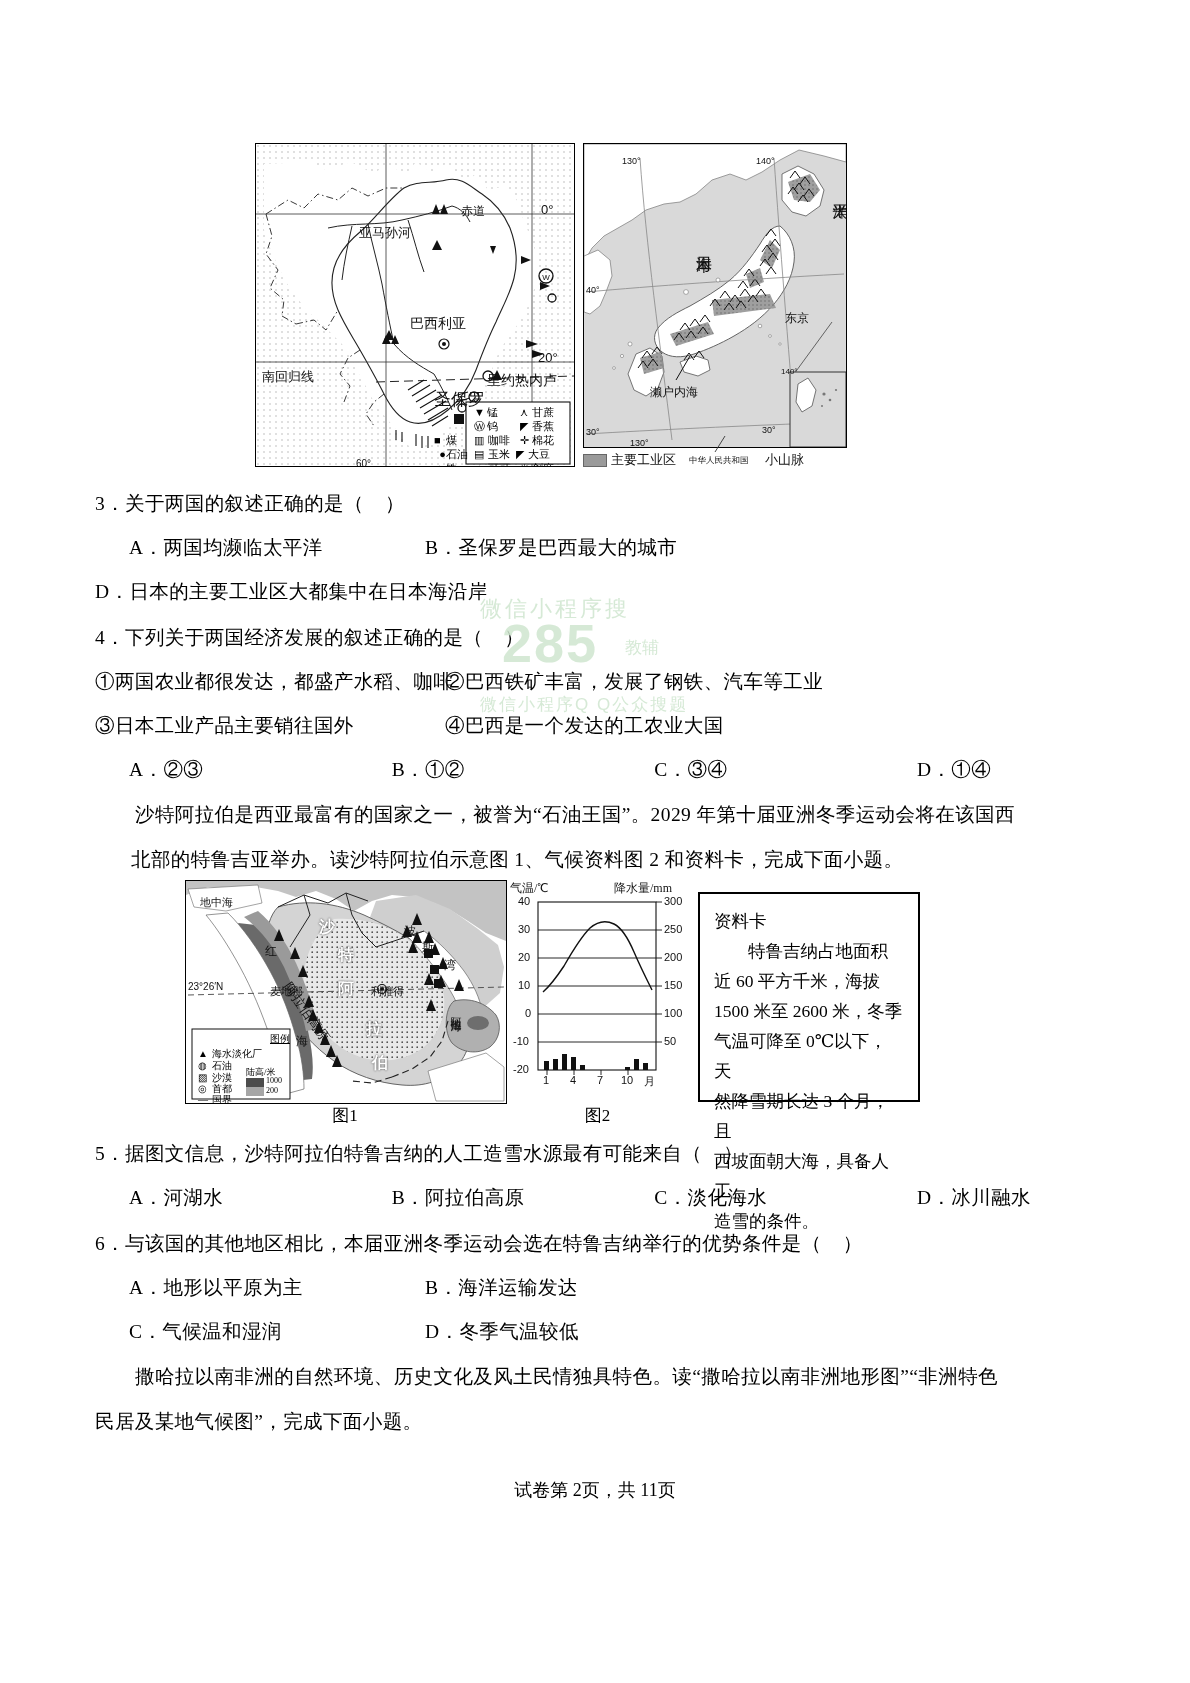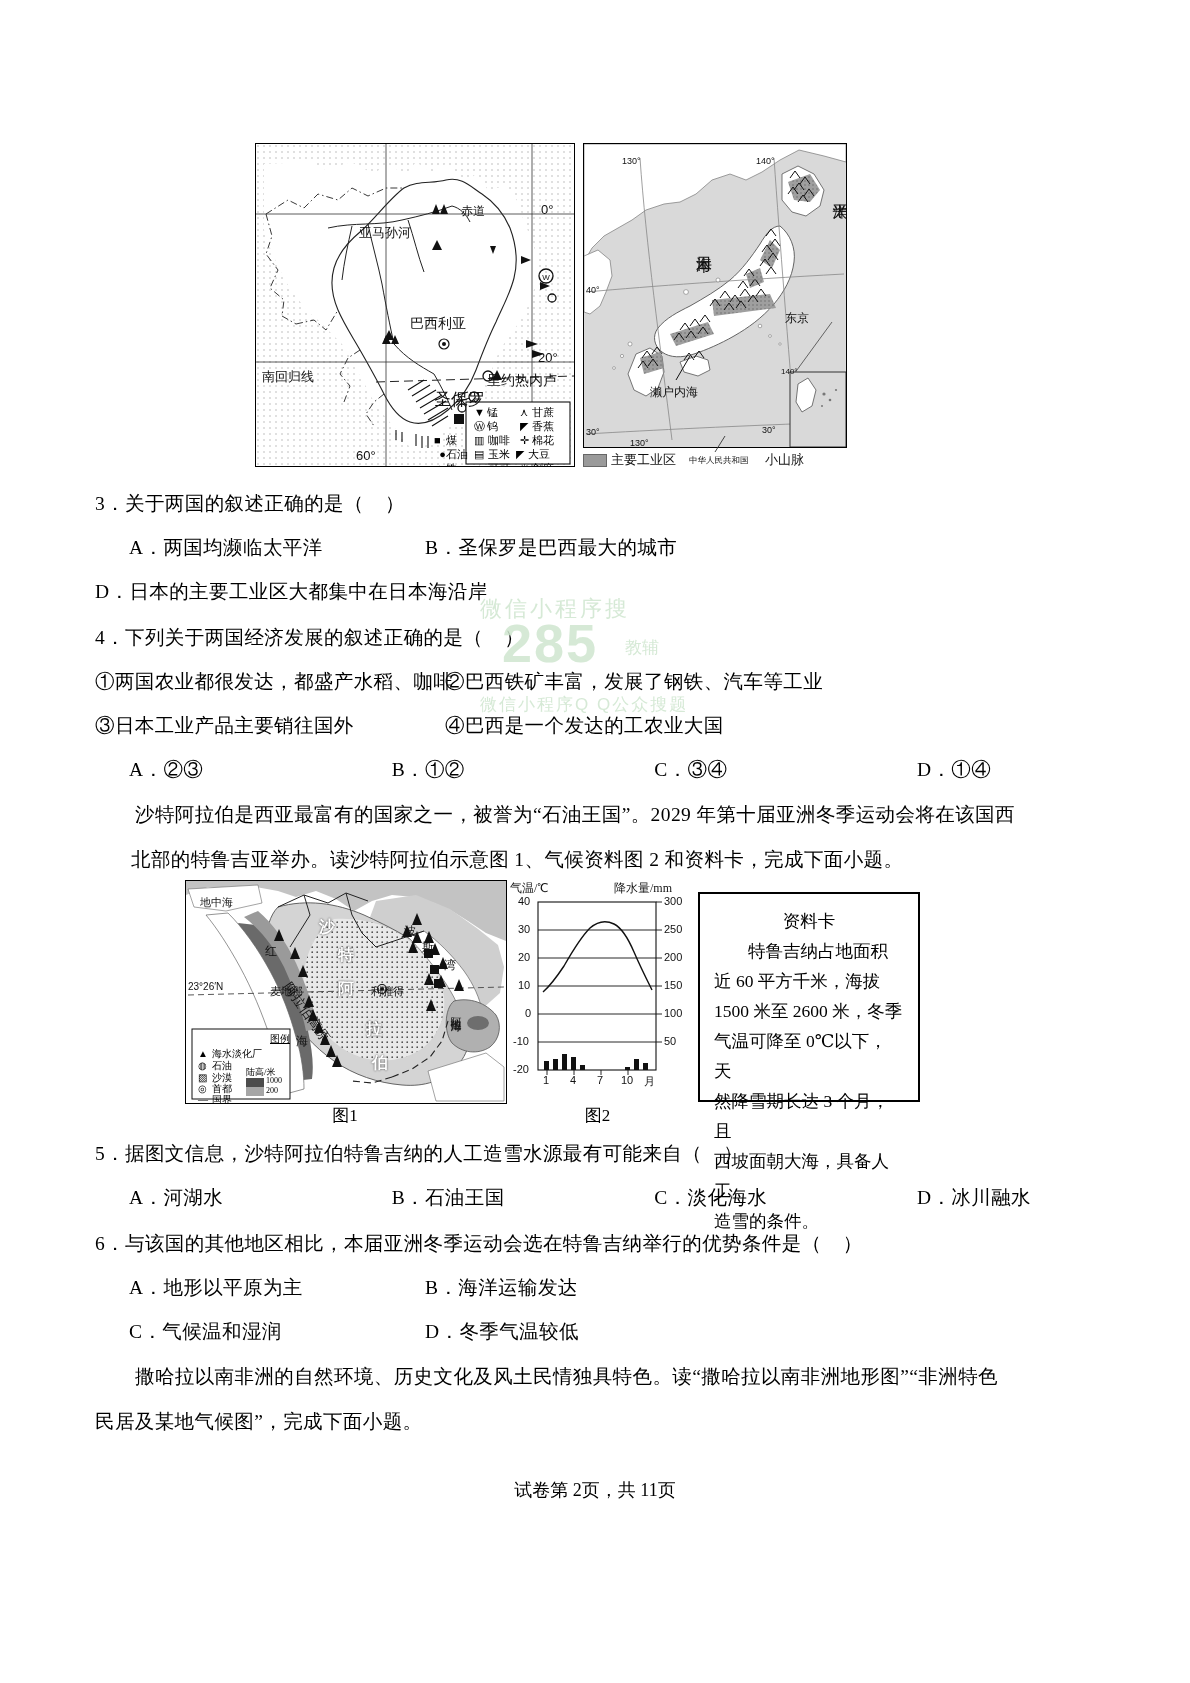--- a/index.html
+++ b/index.html
@@ -99,21 +99,21 @@
   #info-card {
     position: absolute;
     left: 698px; top: 12px; width: 222px; height: 210px;
     border: 2.2px solid #000;
     background: #fff;
     box-sizing: border-box;
     padding: 12px 14px 0 14px;
     font-size: 17.5px;
     line-height: 30px;
   }
-  #info-card .card-title { text-align: center; }
+  #info-card .card-title { }
   #info-card .card-body { text-indent: 34px; }
 
   .cap {
     position: absolute;
     font-size: 17px;
     font-family: "Liberation Serif", serif;
     text-align: center;
   }
 
   svg { display:block; }
@@ -216,21 +216,21 @@
       </svg>
 
       <span class="maplabel cn" style="left:205px; top:59px; font-size:12px;">赤道</span>
       <span class="maplabel" style="left:285px; top:58px; font-size:13px;">0°</span>
       <span class="maplabel cn" style="left:103px; top:80px; font-size:13px;">亚马孙河</span>
       <span class="maplabel cn" style="left:154px; top:171px; font-size:14px;">巴西利亚</span>
       <span class="maplabel cn" style="left:6px; top:224px; font-size:13px;">南回归线</span>
       <span class="maplabel" style="left:282px; top:206px; font-size:13px;">20°</span>
       <span class="maplabel cn" style="left:231px; top:228px; font-size:14px;">里约热内卢</span>
       <span class="maplabel cn" style="left:178px; top:244px; font-size:17px;">圣保罗</span>
-      <span class="maplabel" style="left:100px; top:304px; font-size:13px;">60°</span>
+      <span class="maplabel" style="left:100px; top:314px; font-size:10px;">60°</span>
 
       <div style="position:absolute; left:214px; top:260px; width:100px; height:58px;">
         <div style="position:absolute; left:4px; top:1px; font-size:11px; font-family:'Liberation Serif',serif;">
           <span style="display:inline-block;width:13px;">▼</span><span>锰</span>
         </div>
         <div style="position:absolute; left:50px; top:1px; font-size:11px; font-family:'Liberation Serif',serif;">
           <span style="display:inline-block;width:12px;">⋏</span><span>甘蔗</span>
         </div>
         <div style="position:absolute; left:4px; top:15px; font-size:11px; font-family:'Liberation Serif',serif;">
           <span style="display:inline-block;width:13px;">Ⓦ</span><span>钨</span>
@@ -406,21 +406,21 @@
     </div>
 
     <div class="para">沙特阿拉伯是西亚最富有的国家之一，被誉为“石油王国”。2029 年第十届亚洲冬季运动会将在该国西</div>
     <div class="q-line" style="text-indent:0;margin-left:36px;">北部的特鲁吉亚举办。读沙特阿拉伯示意图 1、气候资料图 2 和资料卡，完成下面小题。</div>
 
     <div style="height:250px;"></div>
 
     <div class="q-line">5．据图文信息，沙特阿拉伯特鲁吉纳的人工造雪水源最有可能来自（    ）</div>
     <div class="opts4">
       <span>A．河湖水</span>
-      <span>B．石油王国</span>
+      <span>B．阿拉伯高原</span>
       <span>C．淡化海水</span>
       <span>D．冰川融水</span>
     </div>
 
     <div class="q-line q-stem">6．与该国的其他地区相比，本届亚洲冬季运动会选在特鲁吉纳举行的优势条件是（    ）</div>
     <div class="opt-row">
       <span class="opt-a">A．地形以平原为主</span>
       <span class="opt-b">B．海洋运输发达</span>
     </div>
     <div class="opt-row">

